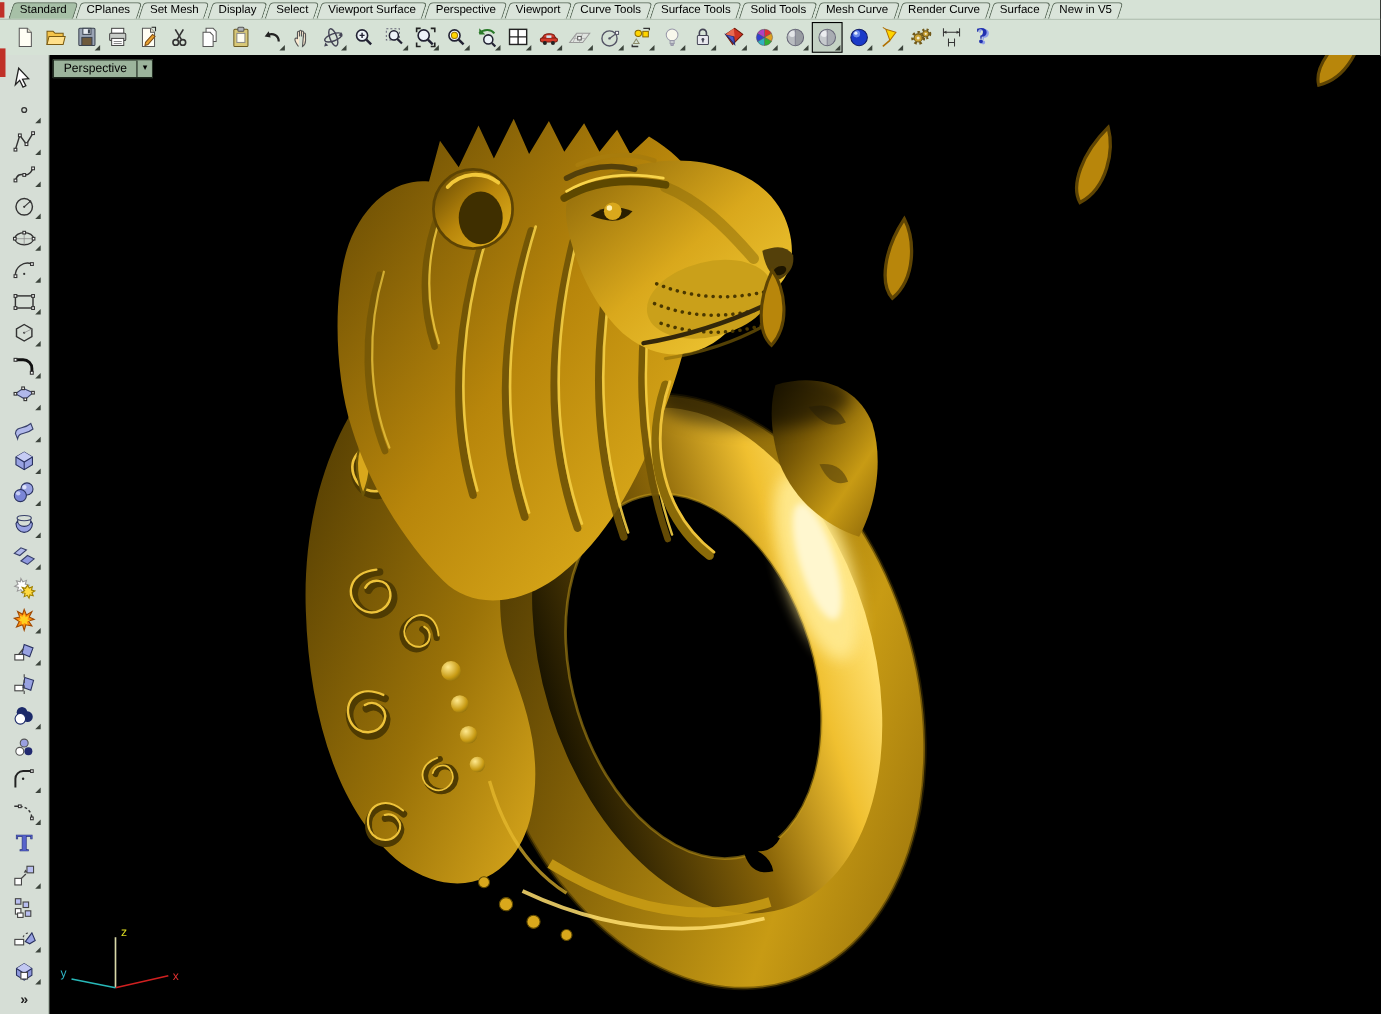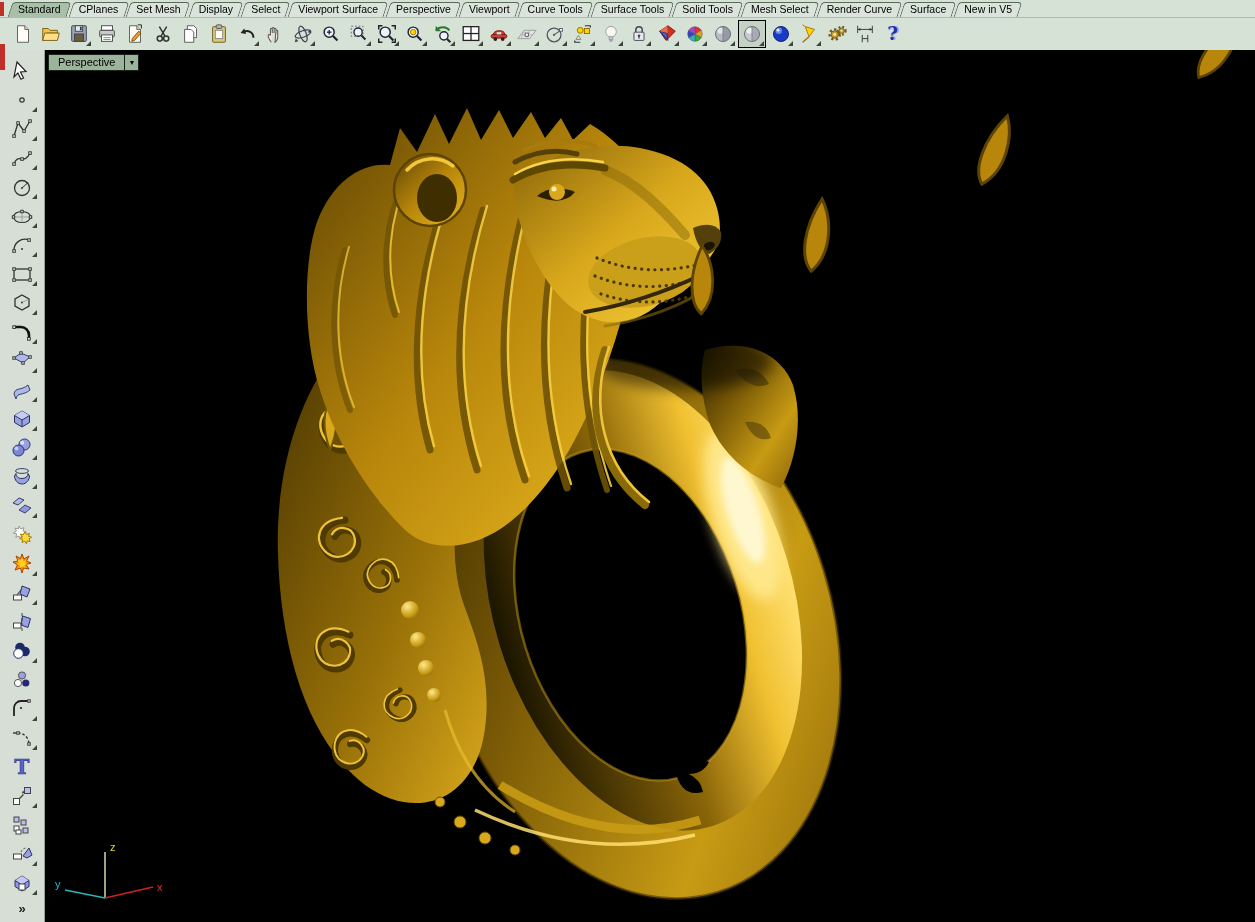--- a/index.html
+++ b/index.html
@@ -59,21 +59,21 @@
         <div class="tab"><span>CPlanes</span></div>
         <div class="tab"><span>Set Mesh</span></div>
         <div class="tab"><span>Display</span></div>
         <div class="tab"><span>Select</span></div>
         <div class="tab"><span>Viewport Surface</span></div>
         <div class="tab"><span>Perspective</span></div>
         <div class="tab"><span>Viewport</span></div>
         <div class="tab"><span>Curve Tools</span></div>
         <div class="tab"><span>Surface Tools</span></div>
         <div class="tab"><span>Solid Tools</span></div>
-        <div class="tab"><span>Mesh Select</span></div>
+        <div class="tab"><span>Mesh Curve</span></div>
         <div class="tab"><span>Render Curve</span></div>
         <div class="tab"><span>Surface</span></div>
         <div class="tab"><span>New in V5</span></div>
       </div>
     <div id="toolbar">
         <div class="tbtn">
           <span class="icon"><svg viewBox="0 0 24 24" width="100%" height="100%">
               <path d="M6 3h8l4 4v14H6z" fill="#fffef4" stroke="#555"></path>
               <path d="M14 3v4h4" fill="#e8e4d0" stroke="#555"></path>
             </svg></span>

